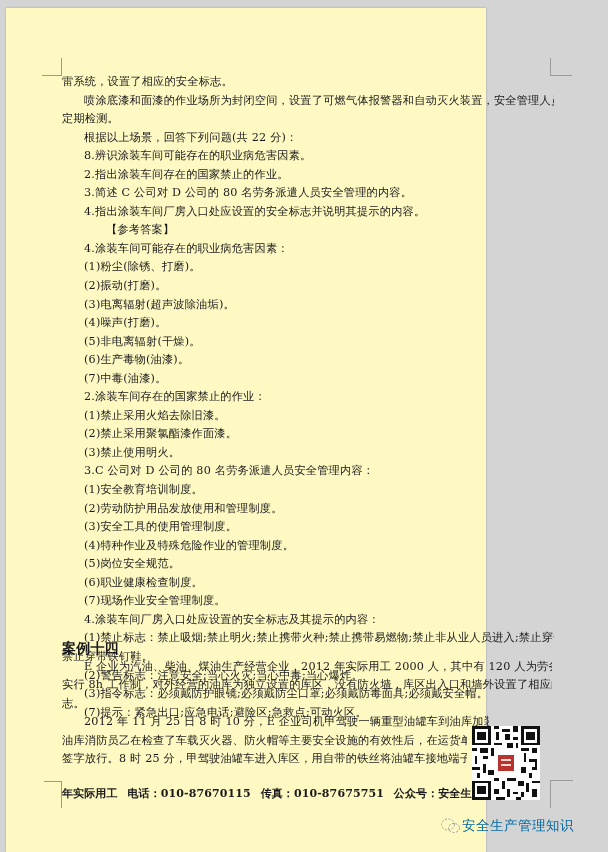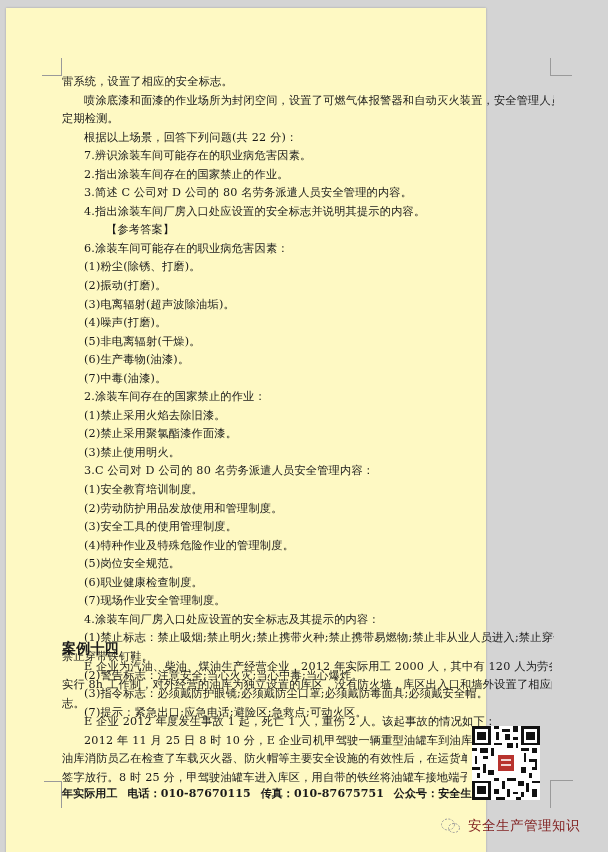--- a/index.html
+++ b/index.html
@@ -32,22 +32,22 @@
     font-weight: bold; font-size: 11px; letter-spacing: 0.1px; white-space: nowrap;
   }
   .footer span { margin-right: 6px; }
   .qr {
     position: absolute; left: 466px; top: 718px; width: 68px; height: 74px;
     background: #fff;
   }
   .qr svg { width: 100%; height: 100%; display: block; }
   .watermark {
     position: absolute; left: 440px; top: 814px; width: 160px; height: 24px;
-    display: flex; align-items: center; gap: 6px;
-    color: #7f1d1d; font-family: "DejaVu Sans", sans-serif; font-size: 13.5px; letter-spacing: 0.5px;
+    display: flex; align-items: center; 
+    color: #0369a1; font-family: "DejaVu Sans", sans-serif; font-size: 13.5px; letter-spacing: 0.5px;
   }
   .wm-icon { width: 22px; height: 18px; }
 </style>
 </head>
 <body>
 
 <div class="page">
 
   <div class="mark" style="left:55px;top:50px;width:1px;height:18px;"></div>
   <div class="mark" style="left:36px;top:67px;width:20px;height:1px;"></div>
@@ -56,27 +56,27 @@
   <div class="mark" style="left:38px;top:773px;width:18px;height:1px;"></div>
   <div class="mark" style="left:55px;top:773px;width:1px;height:27px;"></div>
   <div class="mark" style="left:544px;top:772px;width:1px;height:28px;"></div>
   <div class="mark" style="left:544px;top:772px;width:23px;height:1px;"></div>
 
   <div class="text">
     <div class="line cont">雷系统，设置了相应的安全标志。</div>
     <div class="line ind">喷涂底漆和面漆的作业场所为封闭空间，设置了可燃气体报警器和自动灭火装置，安全管理人员负责</div>
     <div class="line cont">定期检测。</div>
     <div class="line ind">根据以上场景，回答下列问题(共 22 分)：</div>
-    <div class="line ind">7.辨识涂装车间可能存在的职业病危害因素。</div>
+    <div class="line ind">8.辨识涂装车间可能存在的职业病危害因素。</div>
     <div class="line ind">2.指出涂装车间存在的国家禁止的作业。</div>
     <div class="line ind">3.简述 C 公司对 D 公司的 80 名劳务派遣人员安全管理的内容。</div>
     <div class="line ind">4.指出涂装车间厂房入口处应设置的安全标志并说明其提示的内容。</div>
     <div class="line ind2">【参考答案】</div>
 
-    <div class="line ind">6.涂装车间可能存在的职业病危害因素：</div>
+    <div class="line ind">4.涂装车间可能存在的职业病危害因素：</div>
     <div class="line ind">(1)粉尘(除锈、打磨)。</div>
     <div class="line ind">(2)振动(打磨)。</div>
     <div class="line ind">(3)电离辐射(超声波除油垢)。</div>
     <div class="line ind">(4)噪声(打磨)。</div>
     <div class="line ind">(5)非电离辐射(干燥)。</div>
     <div class="line ind">(6)生产毒物(油漆)。</div>
     <div class="line ind">(7)中毒(油漆)。</div>
 
     <div class="line ind">2.涂装车间存在的国家禁止的作业：</div>
     <div class="line ind">(1)禁止采用火焰去除旧漆。</div>
@@ -98,21 +98,20 @@
     <div class="line ind">(2)警告标志：注意安全;当心火灾;当心中毒;当心爆炸。</div>
     <div class="line ind">(3)指令标志：必须戴防护眼镜;必须戴防尘口罩;必须戴防毒面具;必须戴安全帽。</div>
     <div class="line ind">(7)提示：紧急出口;应急电话;避险区;急救点;可动火区。</div>
   </div>
 
   <div class="case-block">
     <div class="line heading">案例十四</div>
     <div class="line ind">E 企业为汽油、柴油、煤油生产经营企业，2012 年实际用工 2000 人，其中有 120 人为劳务派遣人员，</div>
     <div class="line cont">实行 8h 工作制，对外经营的油库为独立设置的库区，没有防火墙，库区出入口和墙外设置了相应的安全标</div>
     <div class="line cont">志。</div>
-    <div class="line ind">E 企业 2012 年度发生事故 1 起，死亡 1 人，重伤 2 人。该起事故的情况如下：</div>
     <div class="line ind narrow">2012 年 11 月 25 日 8 时 10 分，E 企业司机甲驾驶一辆重型油罐车到油库加装汽油，</div>
     <div class="line cont narrow">油库消防员乙在检查了车载灭火器、防火帽等主要安全设施的有效性后，在运货单上</div>
     <div class="line cont narrow">签字放行。8 时 25 分，甲驾驶油罐车进入库区，用自带的铁丝将油罐车接地端子与自</div>
   </div>
 
   <div class="footer">
     <span>年实际用工</span>
     <span>电话：010-87670115</span>
     <span>传真：010-87675751</span>
     <span>公众号：安全生产管理知识</span>

